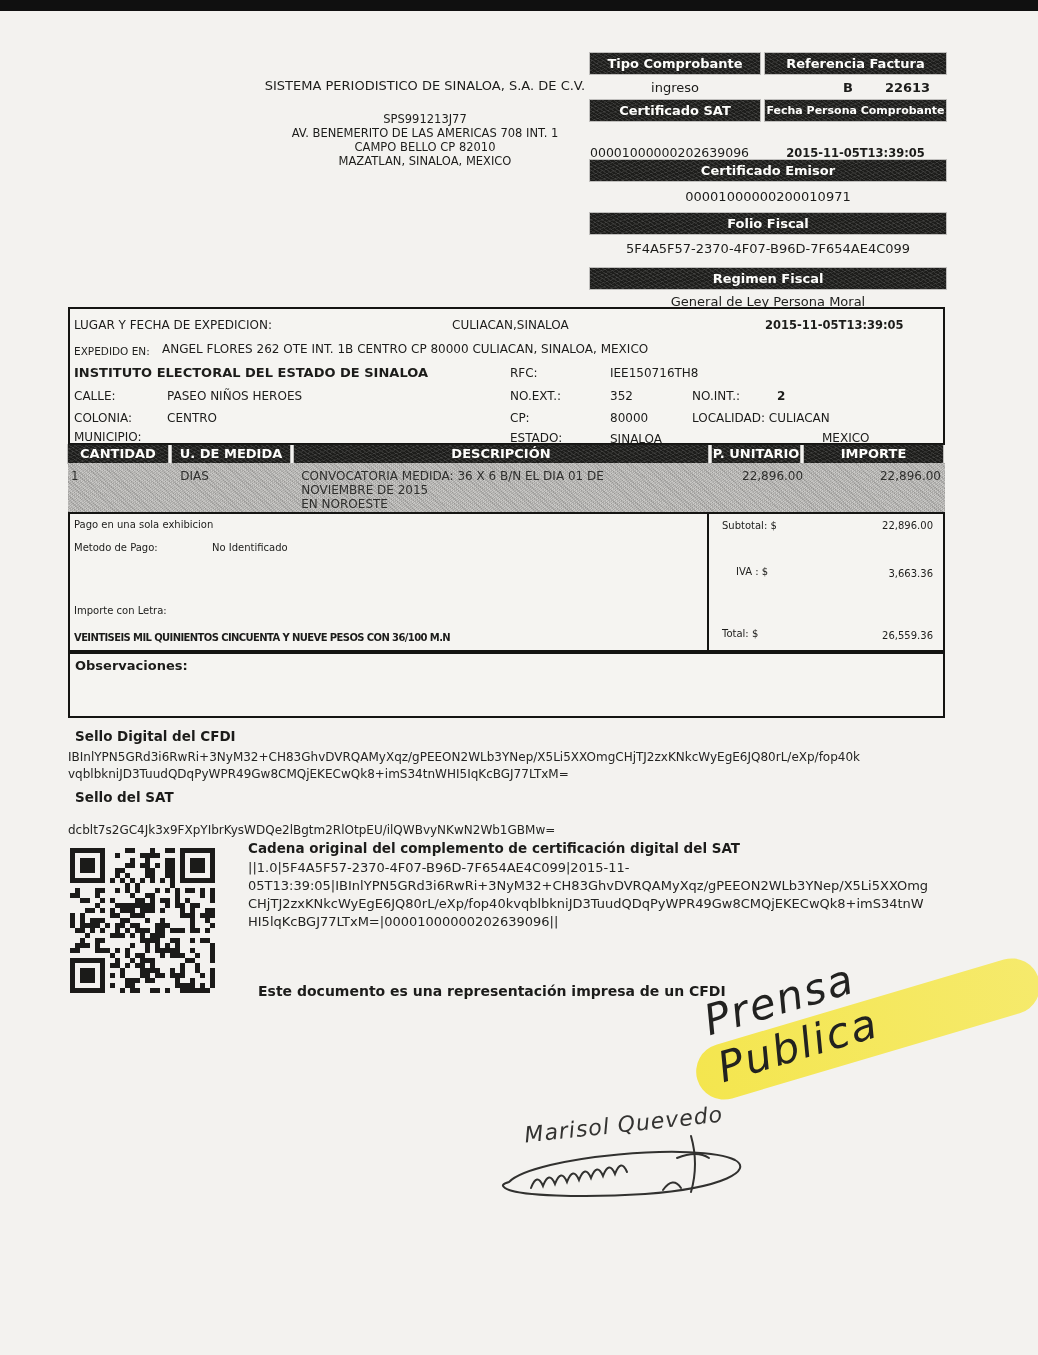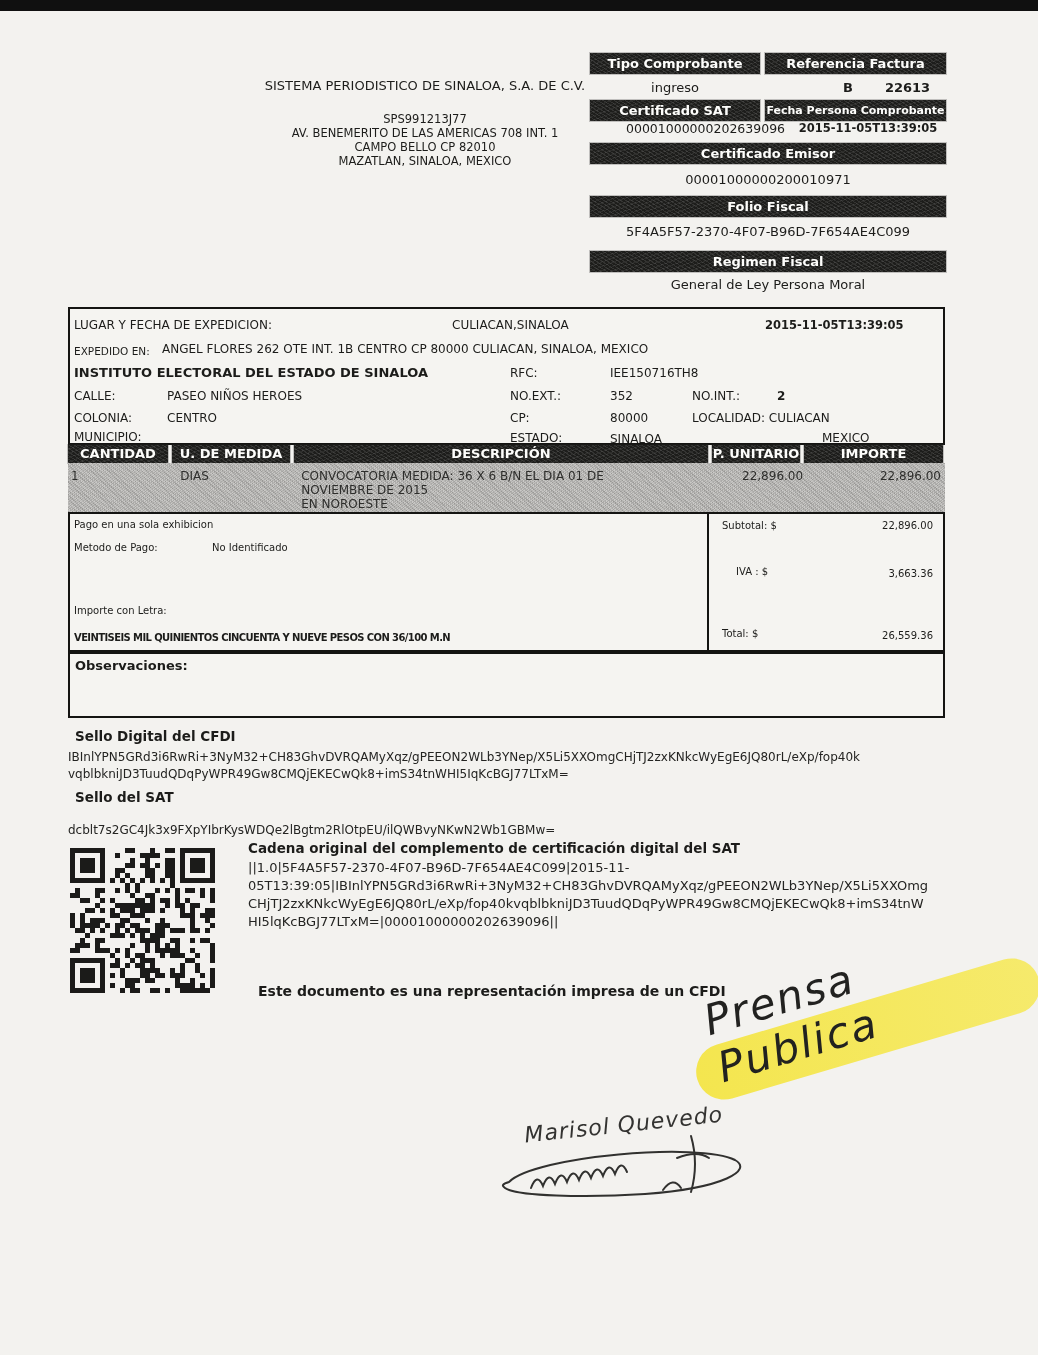--- a/index.html
+++ b/index.html
@@ -114,21 +114,21 @@
       <div class="fcell-l fval center">ingreso</div>
       <div class="fcell-r fval" style="display:flex;">
         <span class="bold" style="margin-left:78px;">B</span>
         <span class="bold" style="margin-left:32px;">22613</span>
       </div>
     </div>
     <div class="frow">
       <div class="bar fcell-l">Certificado SAT</div>
       <div class="bar fcell-r small">Fecha Persona Comprobante</div>
     </div>
-    <div class="frow" style="height:22px;align-items:flex-start;margin-left:36px;">
+    <div class="frow" style="height:39px;align-items:flex-end;">
       <div class="fcell-l fval" style="font-size:12.5px;">00001000000202639096</div>
       <div class="fcell-r center" style="font-size:11.5px;font-weight:600;">2015-11-05T13:39:05</div>
     </div>
     <div class="bar">Certificado Emisor</div>
     <div class="fval center" style="height:32px;line-height:32px;">00001000000200010971</div>
     <div class="bar">Folio Fiscal</div>
     <div class="fval center" style="height:34px;line-height:30px;">5F4A5F57-2370-4F07-B96D-7F654AE4C099</div>
     <div class="bar">Regimen Fiscal</div>
     <div class="fval center" style="height:24px;line-height:26px;">General de Ley Persona Moral</div>
   </div>

